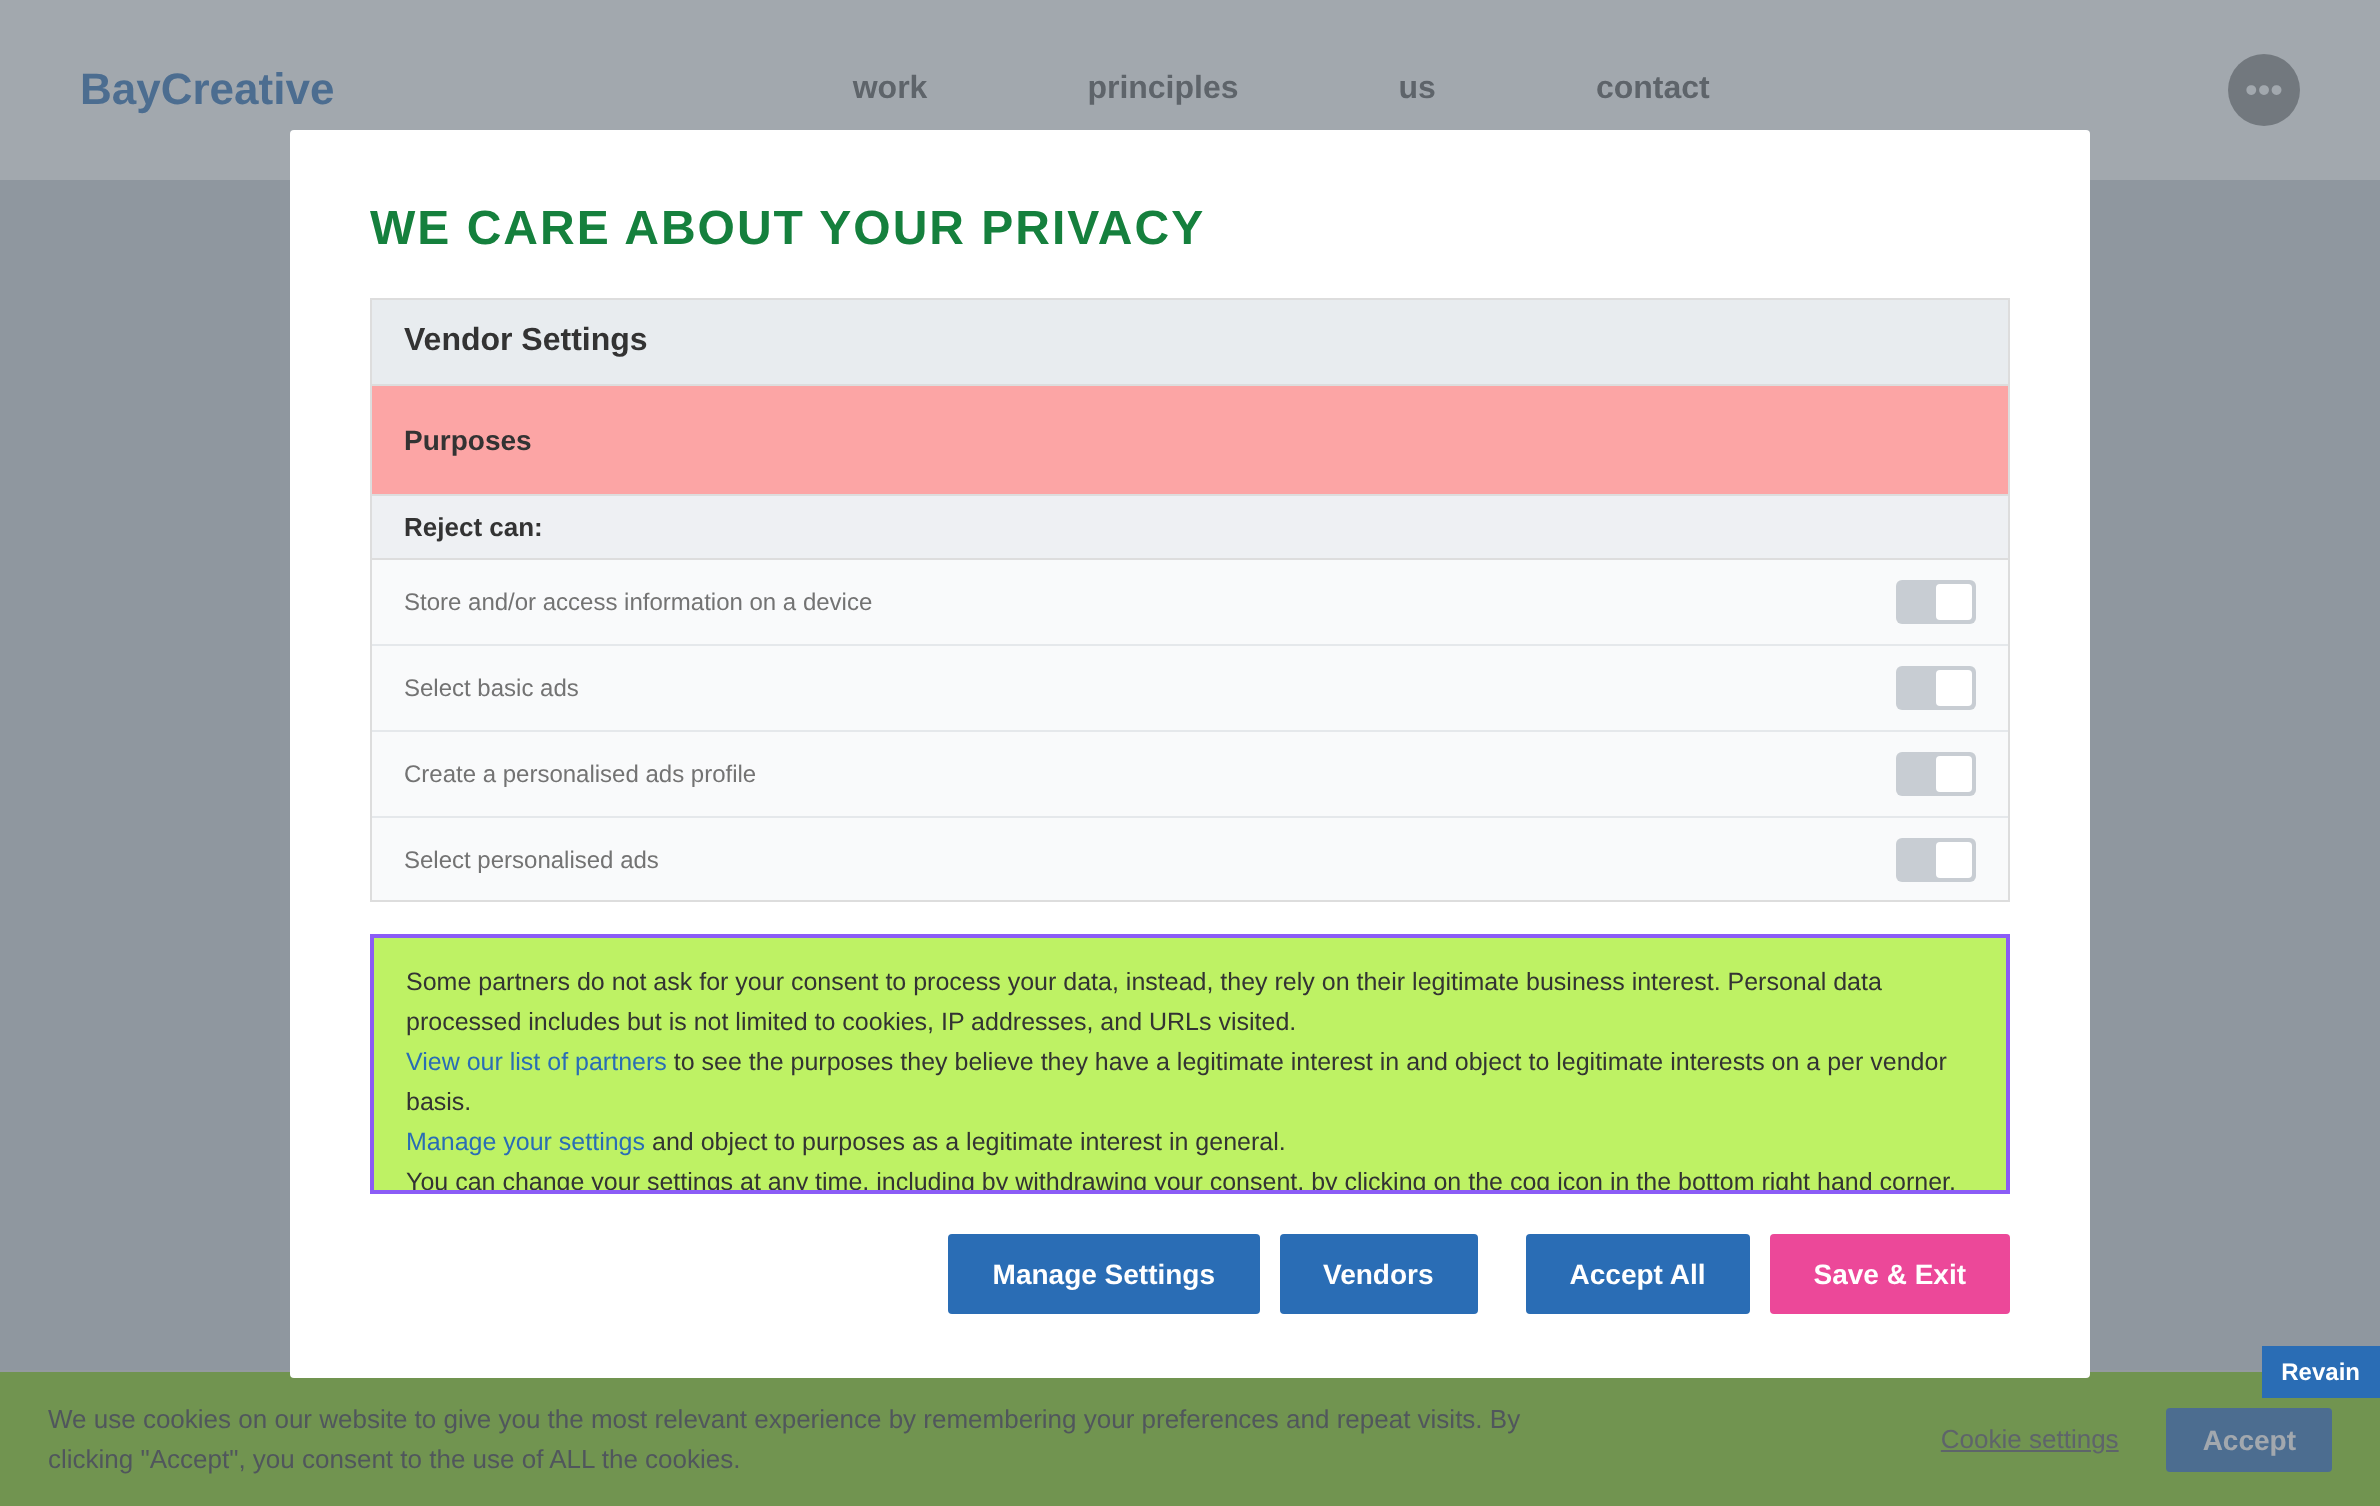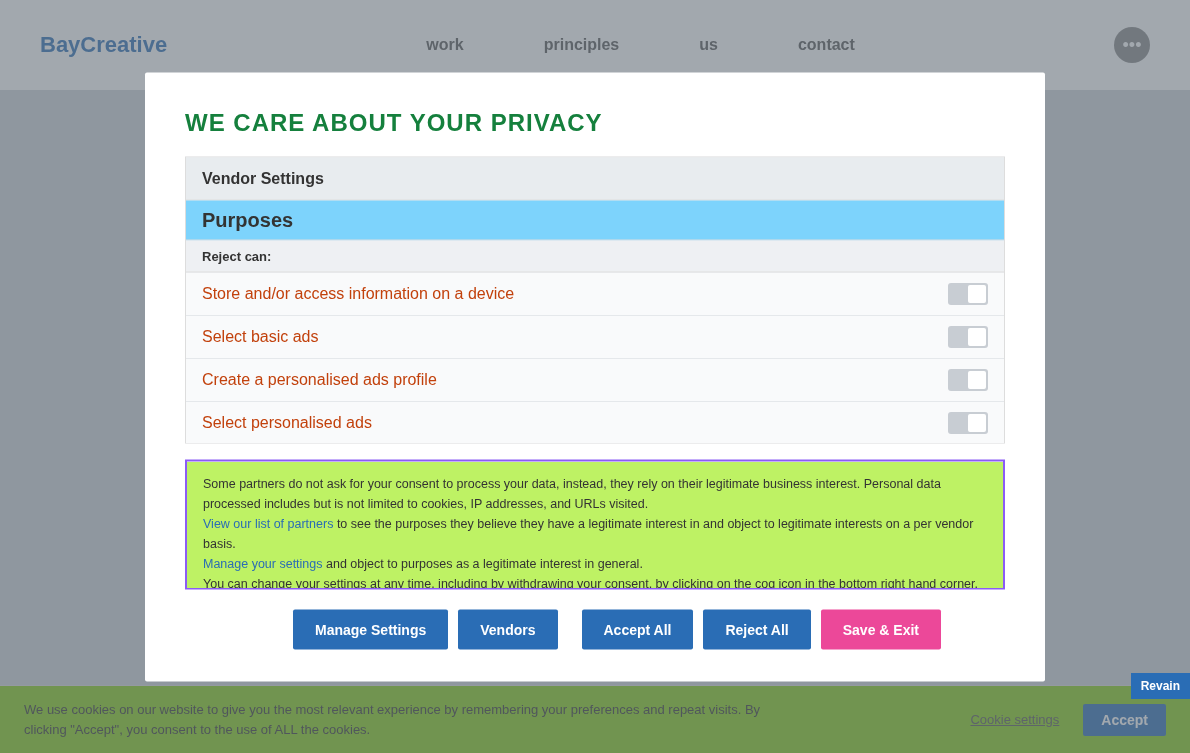--- a/index.html
+++ b/index.html
@@ -155,25 +155,25 @@
     .vendor-settings-header {
       background: #e8ecef;
       padding: 12px 16px;
       font-size: 16px;
       font-weight: bold;
       color: #333;
       border-bottom: 1px solid #ddd;
     }
 
     .purposes-header {
-      padding: 8px 16px;
-      font-size: 20px;
+      padding: 19px 16px;
+      font-size: 14px;
       font-weight: bold;
       color: #333;
-      background: #7dd3fc;
+      background: #fca5a5;
       border-bottom: 1px solid #ddd;
     }
 
     .vendors-can-label {
       padding: 8px 16px;
       font-size: 13px;
       font-weight: bold;
       color: #333;
       background: #eef0f3;
       border-bottom: 1px solid #ddd;
@@ -186,22 +186,22 @@
       padding: 10px 16px;
       border-bottom: 1px solid #e5e8eb;
       background: #f9fafb;
     }
 
     .vendor-item:last-child {
       border-bottom: none;
     }
 
     .vendor-item-label {
-      font-size: 16px;
-      color: #c2410c;
+      font-size: 12px;
+      color: #737373;
     }
 
     
     .toggle {
       width: 40px;
       height: 22px;
       background: #c8cdd3;
       border-radius: 3px;
       position: relative;
       flex-shrink: 0;
@@ -263,21 +263,21 @@
 
     .info-link {
       color: #2a6db5;
       text-decoration: none;
       cursor: pointer;
     }
 
     
     .modal-buttons {
       display: flex;
-      justify-content: center;
+      justify-content: flex-end;
       align-items: center;
       margin-left: 44px;
     }
 
     .btn-left-group {
       display: flex;
       gap: 10px;
     }
 
     .btn-right-group {
@@ -384,21 +384,20 @@
     <span>You can change your settings at any time, including by withdrawing your consent, by clicking on the cog icon in the bottom right hand corner.</span>
   </div>
 
   <div class="modal-buttons">
     <div class="btn-left-group">
       <button class="btn btn-secondary">Manage Settings</button>
       <button class="btn btn-secondary">Vendors</button>
     </div>
     <div class="btn-right-group">
       <button class="btn btn-accent">Accept All</button>
-      <button class="btn btn-reject">Reject All</button>
       <button class="btn btn-save">Save &amp; Exit</button>
     </div>
   </div>
 </div>
 
 <div class="cookie-bar">
   <span class="cookie-bar-text">We use cookies on our website to give you the most relevant experience by remembering your preferences and repeat visits. By clicking "Accept", you consent to the use of ALL the cookies.</span>
   <div class="cookie-bar-actions">
     <span class="cookie-settings-link">Cookie settings</span>
     <button class="cookie-accept-btn">Accept</button>

